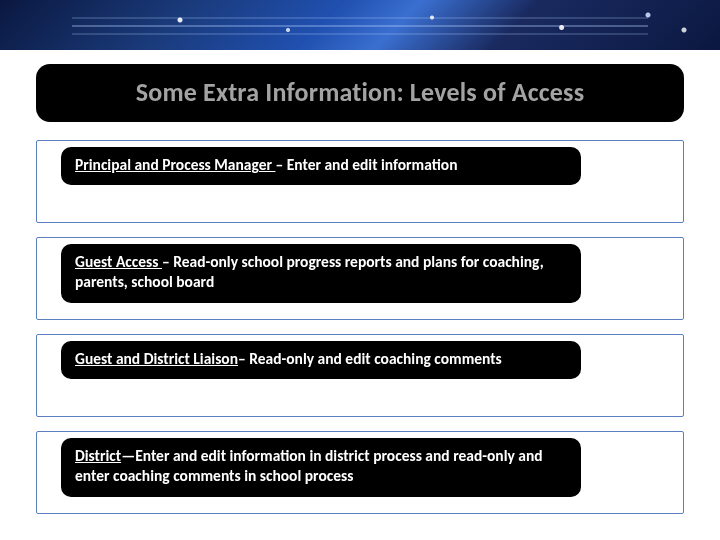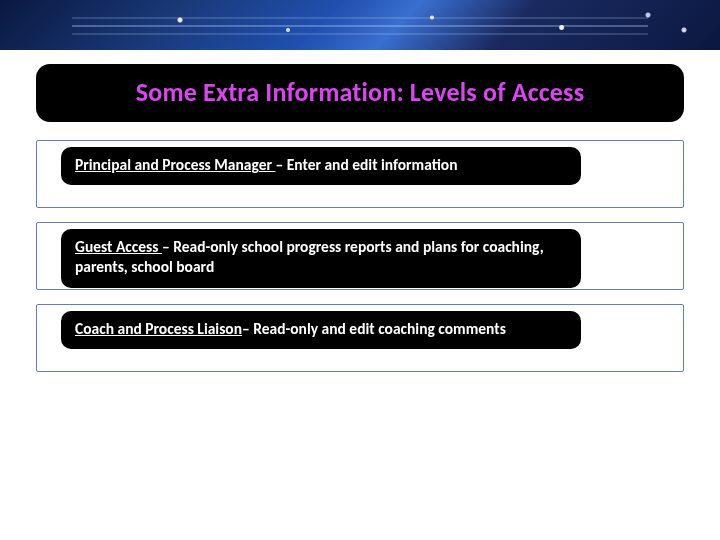--- a/index.html
+++ b/index.html
@@ -38,34 +38,34 @@
       radial-gradient(circle at 60% 35%, rgba(255,255,255,0.85) 0 1.5px, transparent 2.5px),
       radial-gradient(circle at 78% 55%, rgba(255,255,255,0.9) 0 2px, transparent 3px),
       radial-gradient(circle at 90% 30%, rgba(200,220,255,0.9) 0 2px, transparent 3px),
       radial-gradient(circle at 95% 60%, rgba(255,255,255,0.8) 0 2px, transparent 3px);
   }
   .content {
     padding: 14px 36px 0 36px;
   }
   .title-pill {
     background: #000000;
-    color: #d946ef;
+    color: #a3a3a3;
     border-radius: 14px;
     padding: 12px 18px 14px 18px;
     text-align: center;
     font-weight: 700;
     font-size: 26px;
     letter-spacing: 0.2px;
     margin-bottom: 18px;
   }
   .row {
     position: relative;
     border: 1.5px solid #5b7fbf;
     border-radius: 2px;
-    height: 68px;
+    height: 83px;
     margin-bottom: 14px;
   }
   .inner-box {
     position: absolute;
     top: 6px;
     left: 24px;
     width: 520px;
     background: #000000;
     border-radius: 10px;
     color: #ffffff;
@@ -94,19 +94,24 @@
   </div>
 
   <div class="row">
     <div class="inner-box">
       <span class="role">Guest Access </span><span>– </span><span>Read-only school progress reports and plans for coaching, parents, school board</span>
     </div>
   </div>
 
   <div class="row">
     <div class="inner-box">
-      <span class="role">Coach and Process Liaison</span><span>– </span><span>Read-only and edit coaching comments</span>
+      <span class="role">Guest and District Liaison</span><span>– </span><span>Read-only and edit coaching comments</span>
     </div>
   </div>
 
+  <div class="row">
+    <div class="inner-box">
+      <span class="role">District</span><span>—</span><span>Enter and edit information in district process and read-only and enter coaching comments in school process</span>
+    </div>
+  </div>
 
 
 </div>
 
 </body></html>

